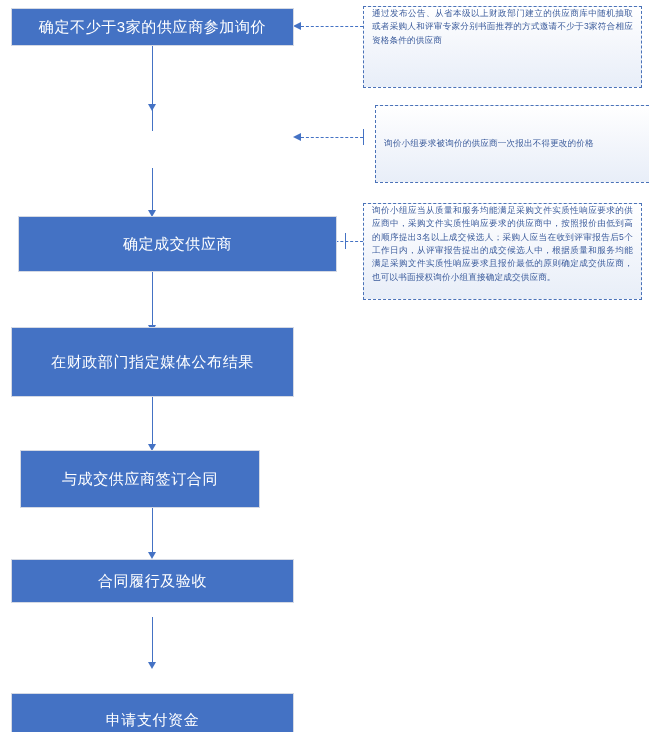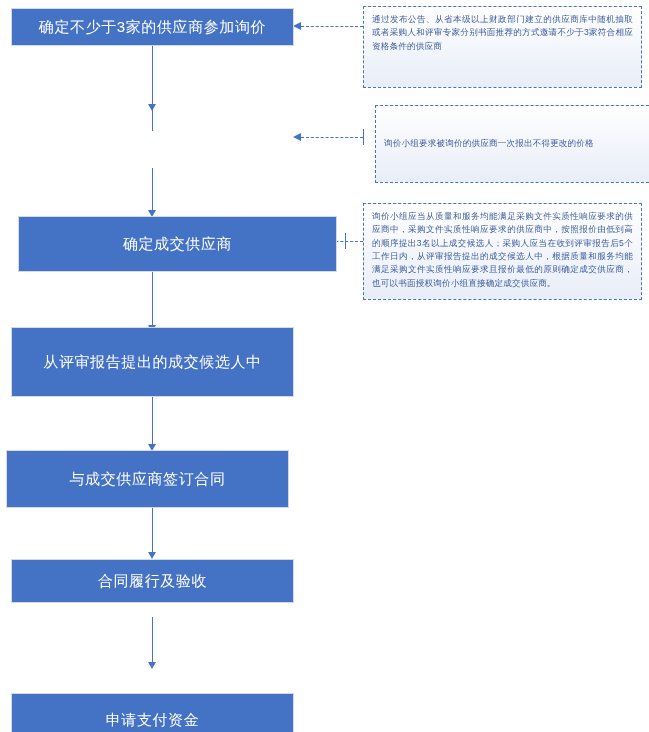--- a/index.html
+++ b/index.html
@@ -36,21 +36,21 @@
   
   .note-box {
     position: absolute;
     box-sizing: border-box;
     border: 1px dashed #4a72b8;
     background: linear-gradient(180deg, #ffffff 0%, #f2f5fb 55%, #e8eef8 100%);
     color: #3c5c9c;
     font-size: 8.6px;
     line-height: 1.55;
     letter-spacing: 0.15px;
-    padding: 6px 8px;
+    padding: 0 8px;
     display: flex;
     align-items: center;
   }
   .note-box .note-text {
     display: block;
     width: 100%;
     text-align: justify;
   }
   
   .v-line {
@@ -123,24 +123,24 @@
   <div class="proc-box" style="left:11px; top:8px;   width:283px; height:38px;">
     <span>确定不少于3家的供应商参加询价</span>
   </div>
 
 
   <div class="proc-box" style="left:18px; top:216px; width:319px; height:56px;">
     <span>确定成交供应商</span>
   </div>
 
   <div class="proc-box" style="left:11px; top:327px; width:283px; height:70px;">
-    <span>从评审报告提出的成交候选人中</span>
+    <span>在财政部门指定媒体公布结果</span>
   </div>
 
-  <div class="proc-box" style="left:6px; top:450px; width:283px; height:58px;justify-content:center;">
+  <div class="proc-box" style="left:20px; top:450px; width:240px; height:58px;justify-content:center;">
     <span>与成交供应商签订合同</span>
   </div>
 
   <div class="proc-box" style="left:11px; top:559px; width:283px; height:44px;">
     <span>合同履行及验收</span>
   </div>
 
   <div class="proc-box" style="left:11px; top:668px; width:283px; height:55px;margin-top:25px;">
     <span>申请支付资金</span>
   </div>

